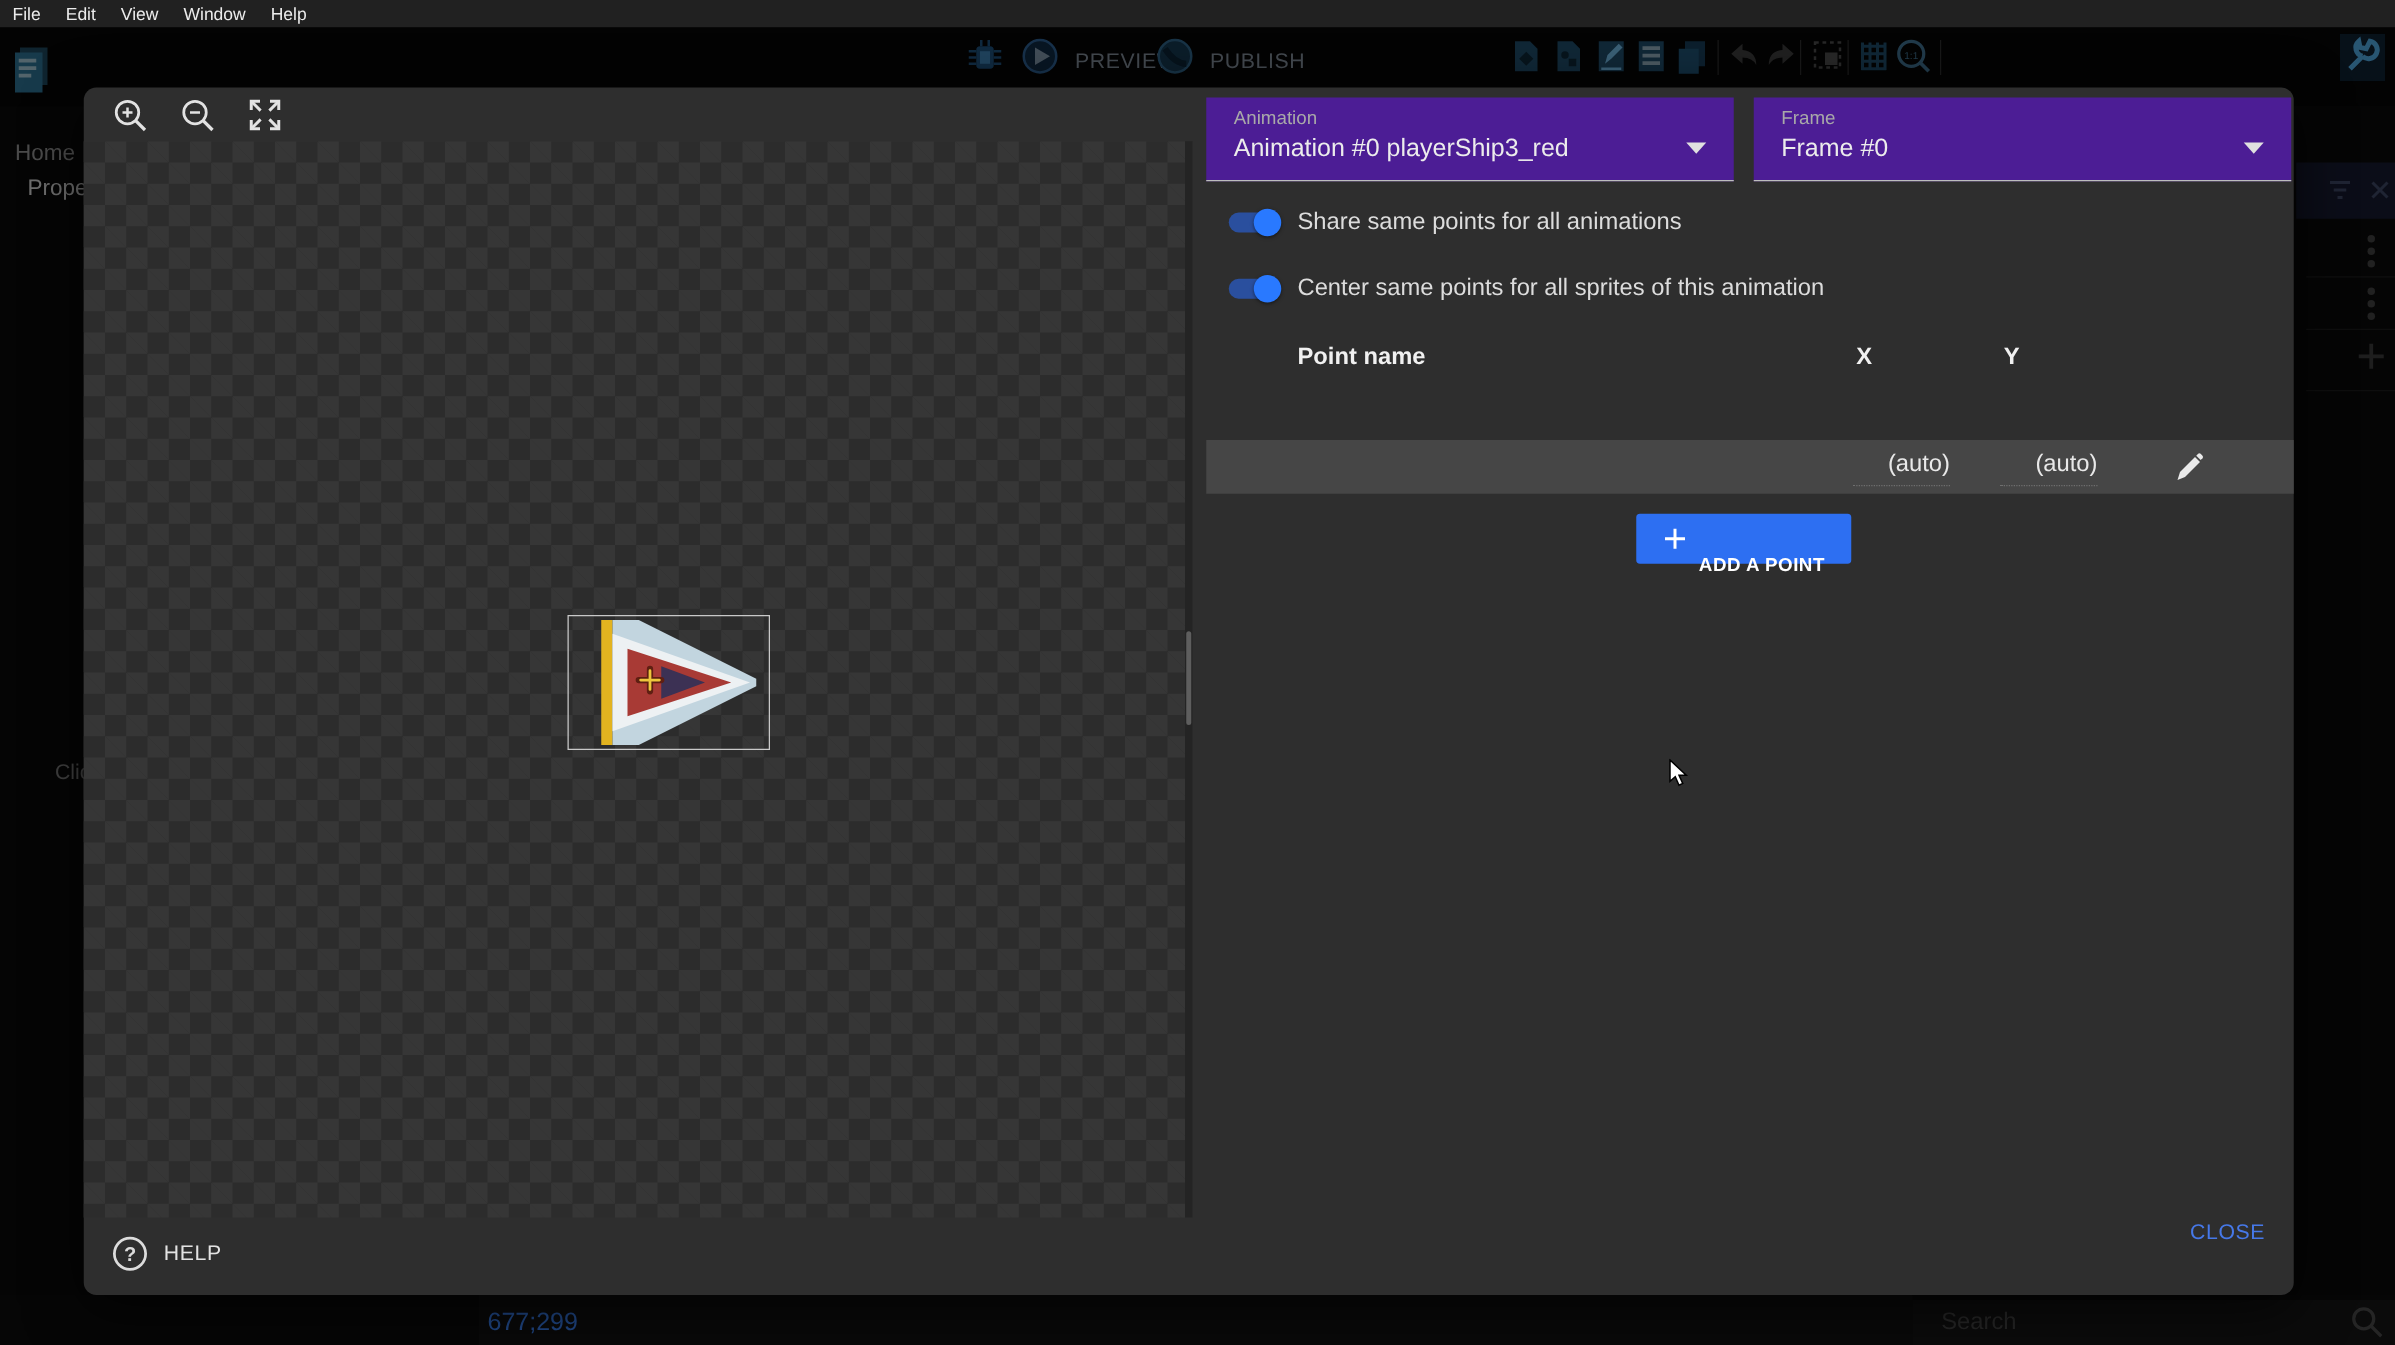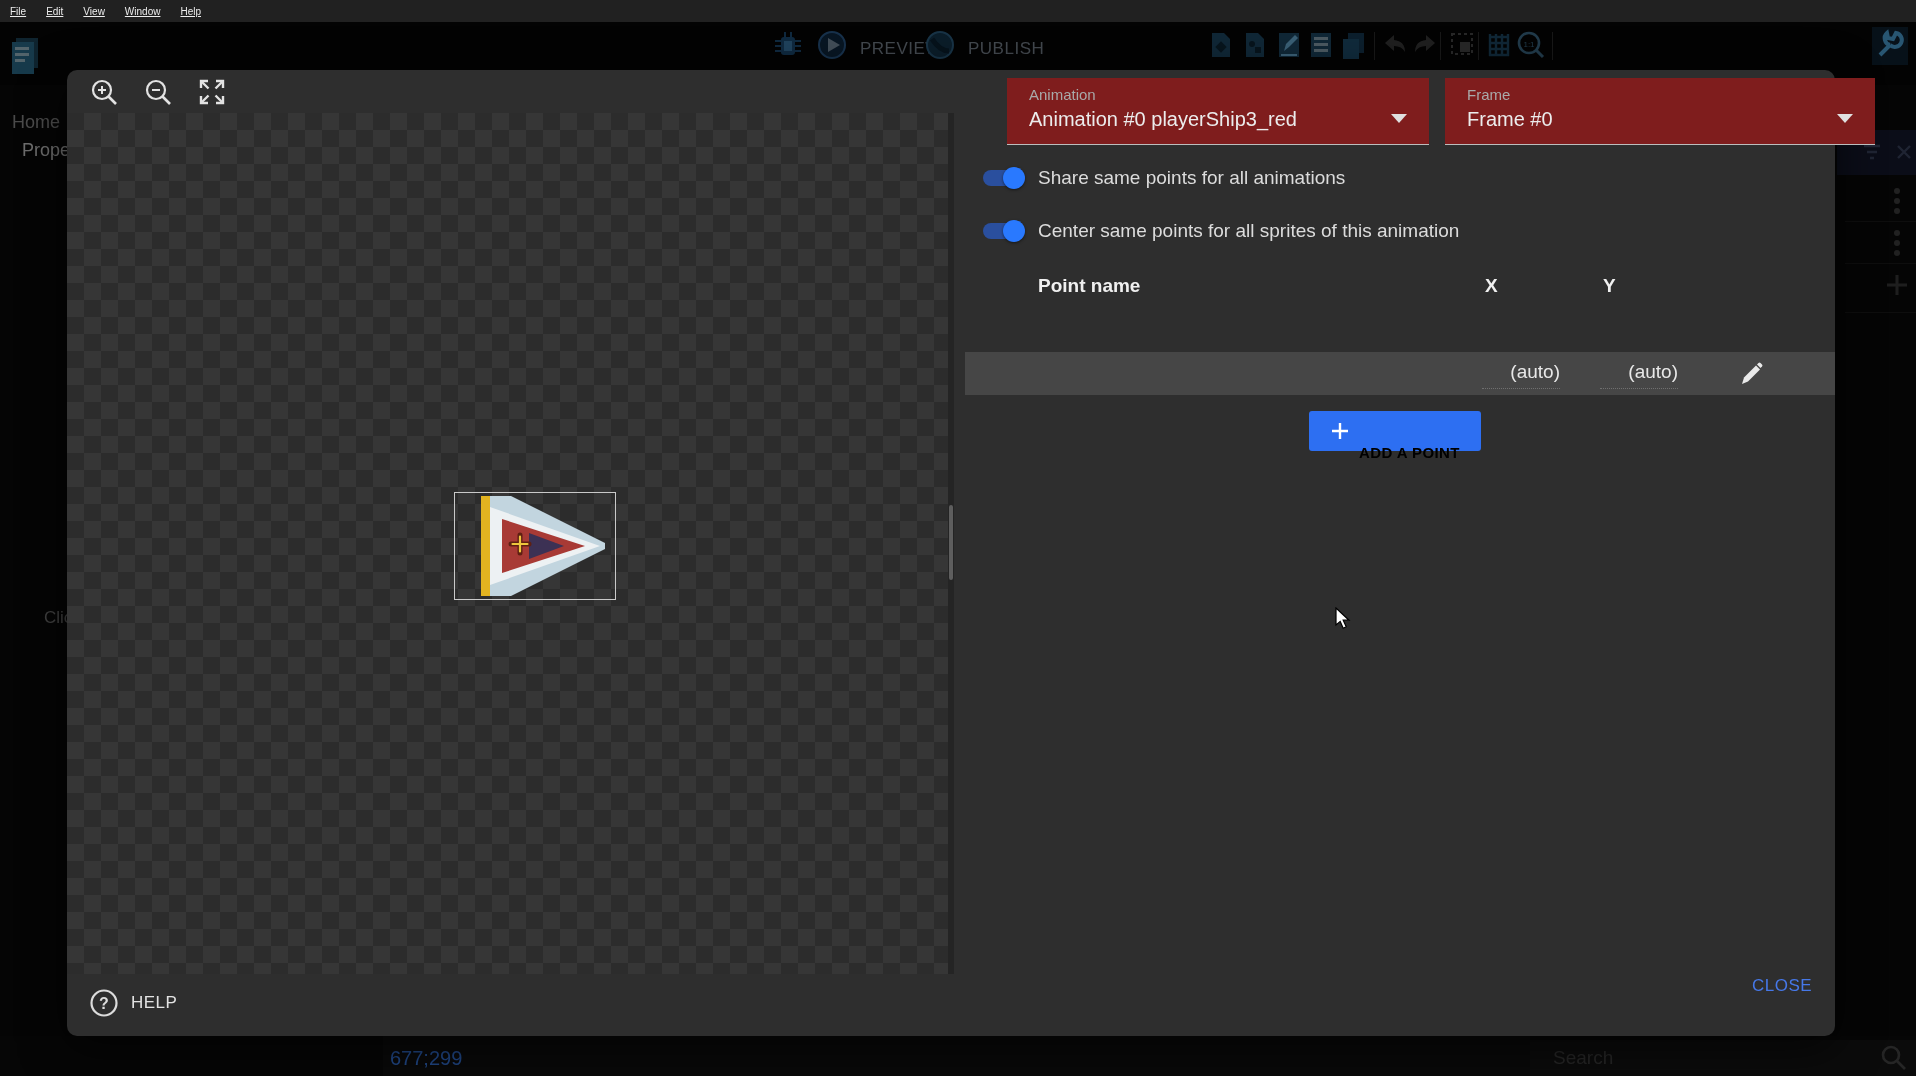--- a/index.html
+++ b/index.html
@@ -1,21 +1,21 @@
 <!DOCTYPE html>
 <html><head>
 <meta charset="utf-8">
 <style>
   html,body{margin:0;padding:0;background:#000;}
   #screen{position:relative;width:1916px;height:1076px;overflow:hidden;background:#0a0a0a;
           font-family:"Liberation Sans",sans-serif;color:#e6e6e6;}
   .abs{position:absolute;}
   
   #menubar{left:0;top:0;width:1916px;height:22px;background:#212121;display:flex;align-items:center;gap:20px;padding-left:10px;z-index:1;}
-  .menu-item{font-size:10px;color:#ececec;cursor:default;text-decoration:underline;}
+  .menu-item{font-size:14px;color:#ececec;cursor:default;}
   #toolbar{left:0;top:22px;width:1916px;height:63px;background:#060606;z-index:1;}
   .tb-label{position:absolute;top:17px;font-size:17px;color:#7e8894;letter-spacing:.5px;}
   .tile{position:absolute;top:7px;width:30px;height:32px;}
   .vdiv{position:absolute;top:10px;width:1px;height:28px;background:#2e2e2e;}
   .bgtext{position:absolute;z-index:1;}
   #right-panel-col{left:1835px;top:85px;width:81px;height:955px;background:#0b0b0b;z-index:1;}
   #right-panel-head{left:1837px;top:130px;width:79px;height:45px;background:#161a2e;z-index:1;}
   .kebab{position:absolute;width:6px;height:6px;border-radius:50%;background:#3f3f3f;box-shadow:0 10px 0 #3f3f3f,0 20px 0 #3f3f3f;z-index:1;}
   .hairline{position:absolute;left:1845px;width:71px;height:1px;background:#1c1c1c;z-index:1;}
   #statusbar{left:0;top:1036px;width:1916px;height:40px;background:#0c0c0c;z-index:1;}
@@ -27,35 +27,35 @@
   #dialog{left:67px;top:70px;width:1768px;height:966px;background:#2e2e2e;border-radius:10px;
           box-shadow:0 10px 45px rgba(0,0,0,.65);z-index:3;}
   #dialog .abs{position:absolute;}
   .icon-btn{width:30px;height:30px;cursor:pointer;}
   #checker{left:0;top:43px;width:881px;height:861px;background-color:#2c2c2c;
     background-image:linear-gradient(45deg,#363636 25%,transparent 25%,transparent 75%,#363636 75%),
                      linear-gradient(45deg,#363636 25%,transparent 25%,transparent 75%,#363636 75%);
     background-size:34px 34px;background-position:0 0,17px 17px;}
   #vscroll{left:881px;top:43px;width:6px;height:861px;background:#242424;}
   #vscroll-handle{left:882px;top:435px;width:4px;height:75px;background:#5e5e5e;border-radius:2px;}
-  .dd{background:#7f1d1d;border-bottom:1px solid #bdbdbd;cursor:pointer;margin-left:42px;}
+  .dd{background:#4c1d95;border-bottom:1px solid #bdbdbd;cursor:pointer;}
   .dd-label{position:absolute;left:22px;top:8px;font-size:15px;color:#a9a9a9;}
   .dd-value{position:absolute;left:22px;top:30px;font-size:20px;color:#ececec;white-space:nowrap;}
   .caret{position:absolute;width:0;height:0;border-left:8px solid transparent;border-right:8px solid transparent;border-top:9px solid #e0e0e0;}
   .switch-track{position:absolute;width:40px;height:16px;border-radius:8px;background:#2a4f9e;cursor:pointer;}
   .switch-thumb{position:absolute;top:-3px;left:20px;width:22px;height:22px;border-radius:50%;background:#2979ff;box-shadow:0 1px 3px rgba(0,0,0,.5);}
   .toggle-label{position:absolute;left:971px;font-size:19px;color:#dcdcdc;}
   .th{font-weight:bold;font-size:19px;color:#f0f0f0;}
   .prow{left:898px;width:870px;height:43px;background:#464646;}
   .pname{position:absolute;left:73px;top:9px;width:392px;font-size:19px;color:#9d9d9d;border-bottom:1px dotted rgba(255,255,255,.28);padding-bottom:5px;cursor:text;}
   .pval{position:absolute;top:9px;width:78px;font-size:19px;color:#e8e8e8;padding-bottom:5px;cursor:text;}
   .pval.num{border-bottom:1px solid #8a8a8a;}
   .pval.auto{border-bottom:1px dotted #6f6f6f;text-align:right;}
   #add-btn{left:1242px;top:341px;width:172px;height:40px;background:#2d6ff2;border-radius:3px;display:flex;align-items:center;justify-content:center;gap:9px;cursor:pointer;}
-  #add-btn span{color:#000000;font-size:15px;font-weight:600;letter-spacing:.4px;margin-top:42px;}
+  #add-btn span{color:#ffffff;font-size:15px;font-weight:600;letter-spacing:.4px;margin-top:42px;}
   #help-btn{left:22px;top:918px;display:flex;align-items:center;gap:12px;cursor:pointer;}
   #help-label{font-size:17px;color:#e3e3e3;letter-spacing:.5px;}
   #close-btn{left:1685px;top:906px;font-size:17px;color:#4678e8;letter-spacing:.5px;cursor:pointer;}
   #sprite-box{left:387px;top:422px;width:160px;height:106px;border:1px solid #c9c9c9;cursor:crosshair;}
   #cursor{left:1335px;top:607px;z-index:5;}
 </style>
 </head>
 <body>
 
 <div id="screen">

